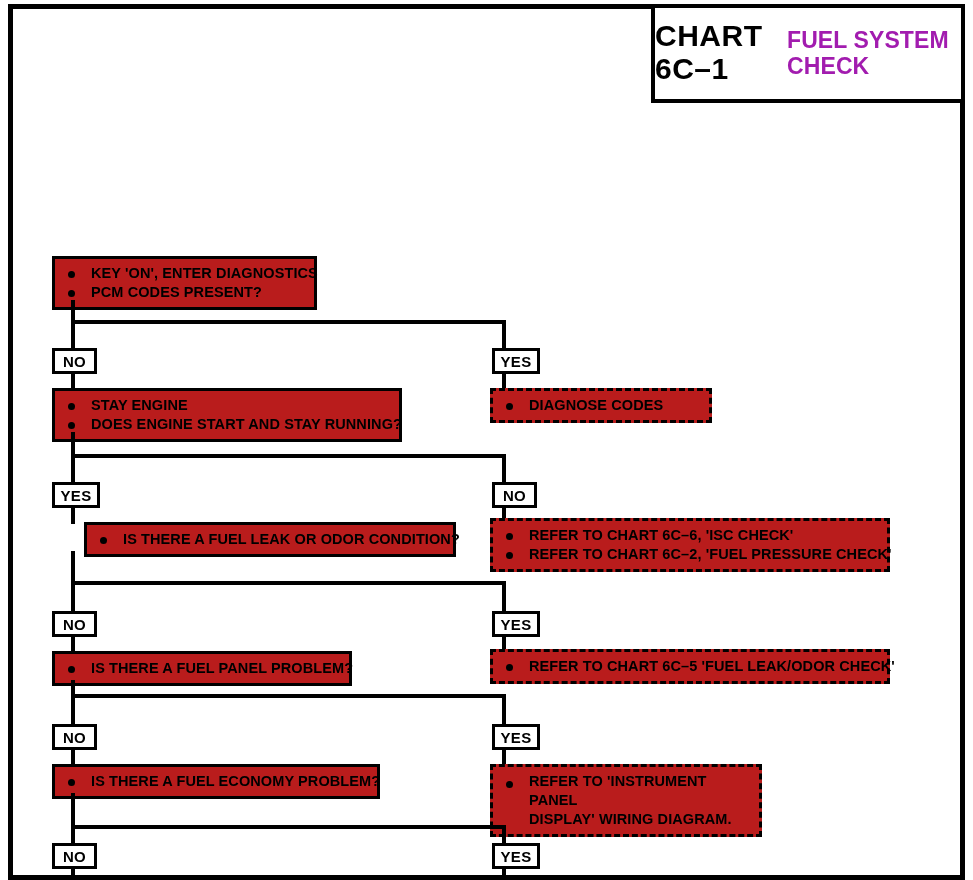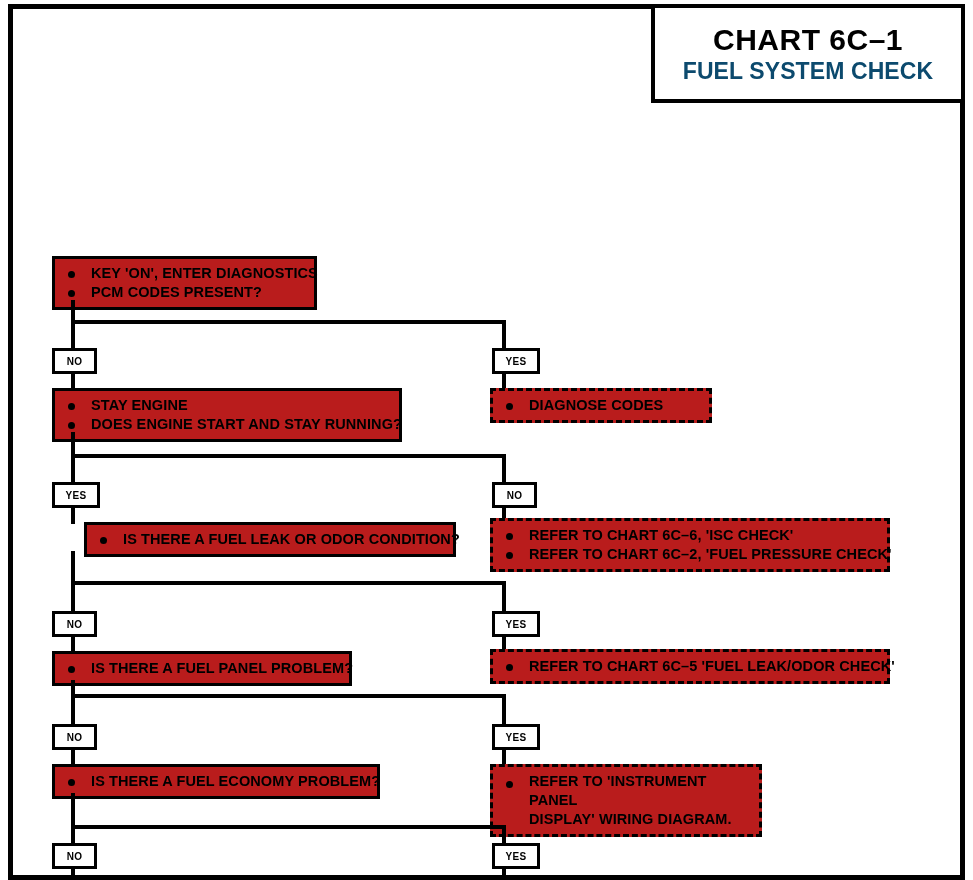--- a/index.html
+++ b/index.html
@@ -58,37 +58,37 @@
   .title-box {
     position: absolute;
     left: 651px;
     top: 4px;
     width: 314px;
     height: 99px;
     border: 4px solid #000000;
     box-sizing: border-box;
     background: #ffffff;
     display: flex;
-    flex-direction: column;
+    flex-direction: row;
     align-items: center;
     justify-content: center;
   }
   .title-main {
     font-size: 30px;
     font-weight: bold;
     letter-spacing: 0.5px;
     color: #000000;
     line-height: 1.1;
     margin-bottom: 3px;
   }
   .title-sub {
     font-size: 23px;
     font-weight: bold;
     letter-spacing: 0.1px;
-    color: #0c4a6e;
+    color: #a21caf;
     line-height: 1.1;
   }
 
   
   .line {
     position: absolute;
     background: #000000;
   }
   .vline { width: 4px; }
   .hline { height: 4px; }
@@ -143,21 +143,21 @@
   
   .tag {
     position: absolute;
     background: #ffffff;
     border: 3px solid #000000;
     box-sizing: border-box;
     height: 26px;
     display: flex;
     align-items: center;
     justify-content: center;
-    font-size: 10px;
+    font-size: 15px;
     font-weight: bold;
     color: #000000;
     letter-spacing: 0.3px;
   }
 </style>
 </head>
 <body>
 
 <div id="page">
 

